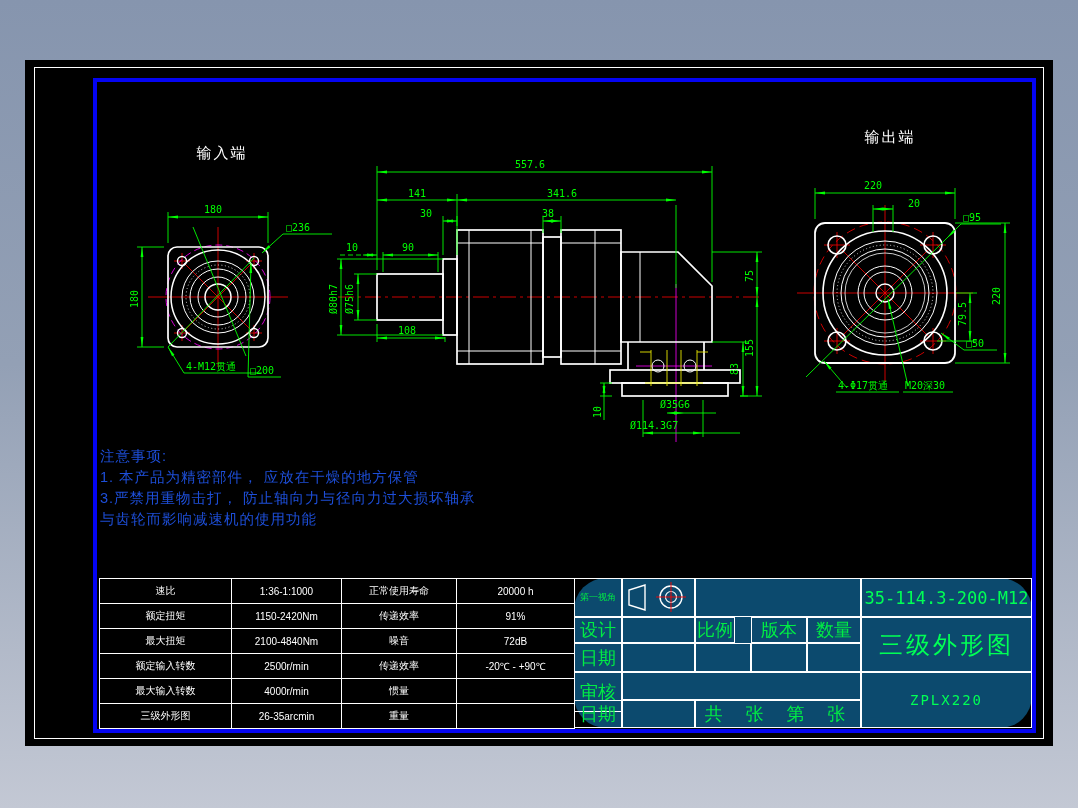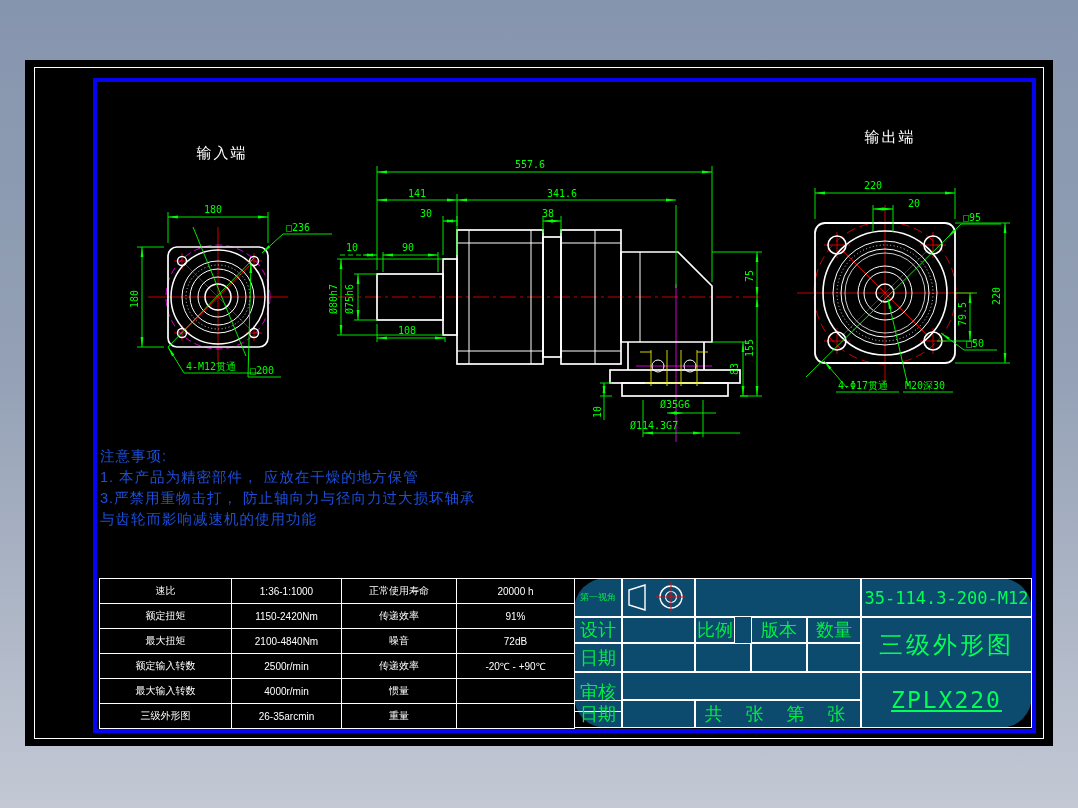--- a/index.html
+++ b/index.html
@@ -23,21 +23,21 @@
         border-top:1px solid #fff;border-left:1px solid #fff;background:#000;}
   .spec>div{border-right:1px solid #fff;border-bottom:1px solid #fff;color:#fff;
         font-size:10px;display:flex;align-items:center;justify-content:center;
         white-space:nowrap;overflow:hidden;}
   .tblock{position:absolute;left:574px;top:578px;width:458px;height:150px;z-index:5;background:#0c4a6e;border-radius:32px;}
   .tblock .c{position:absolute;border:1px solid #fff;box-sizing:border-box;color:#00ee44;
         display:flex;align-items:center;justify-content:center;font-size:18px;
         font-family:"DejaVu Sans Mono",monospace;white-space:nowrap;overflow:hidden;}
   .tblock .big{color:#00ff55;font-size:17px;}
   .tblock .name{color:#00ff55;font-size:24px;letter-spacing:3px;}
-  .tblock .model{color:#00ff55;font-size:23px;letter-spacing:2px;text-decoration:underline;}
+  .tblock .model{color:#00ff55;font-size:14px;letter-spacing:2px;}
 </style>
 </head>
 <body>
 
 <div class="canvas">
   <div class="inner-border"></div>
   <div class="frame"></div>
 </div>
 
 <svg class="draw" width="1078" height="808" viewBox="0 0 1078 808">

